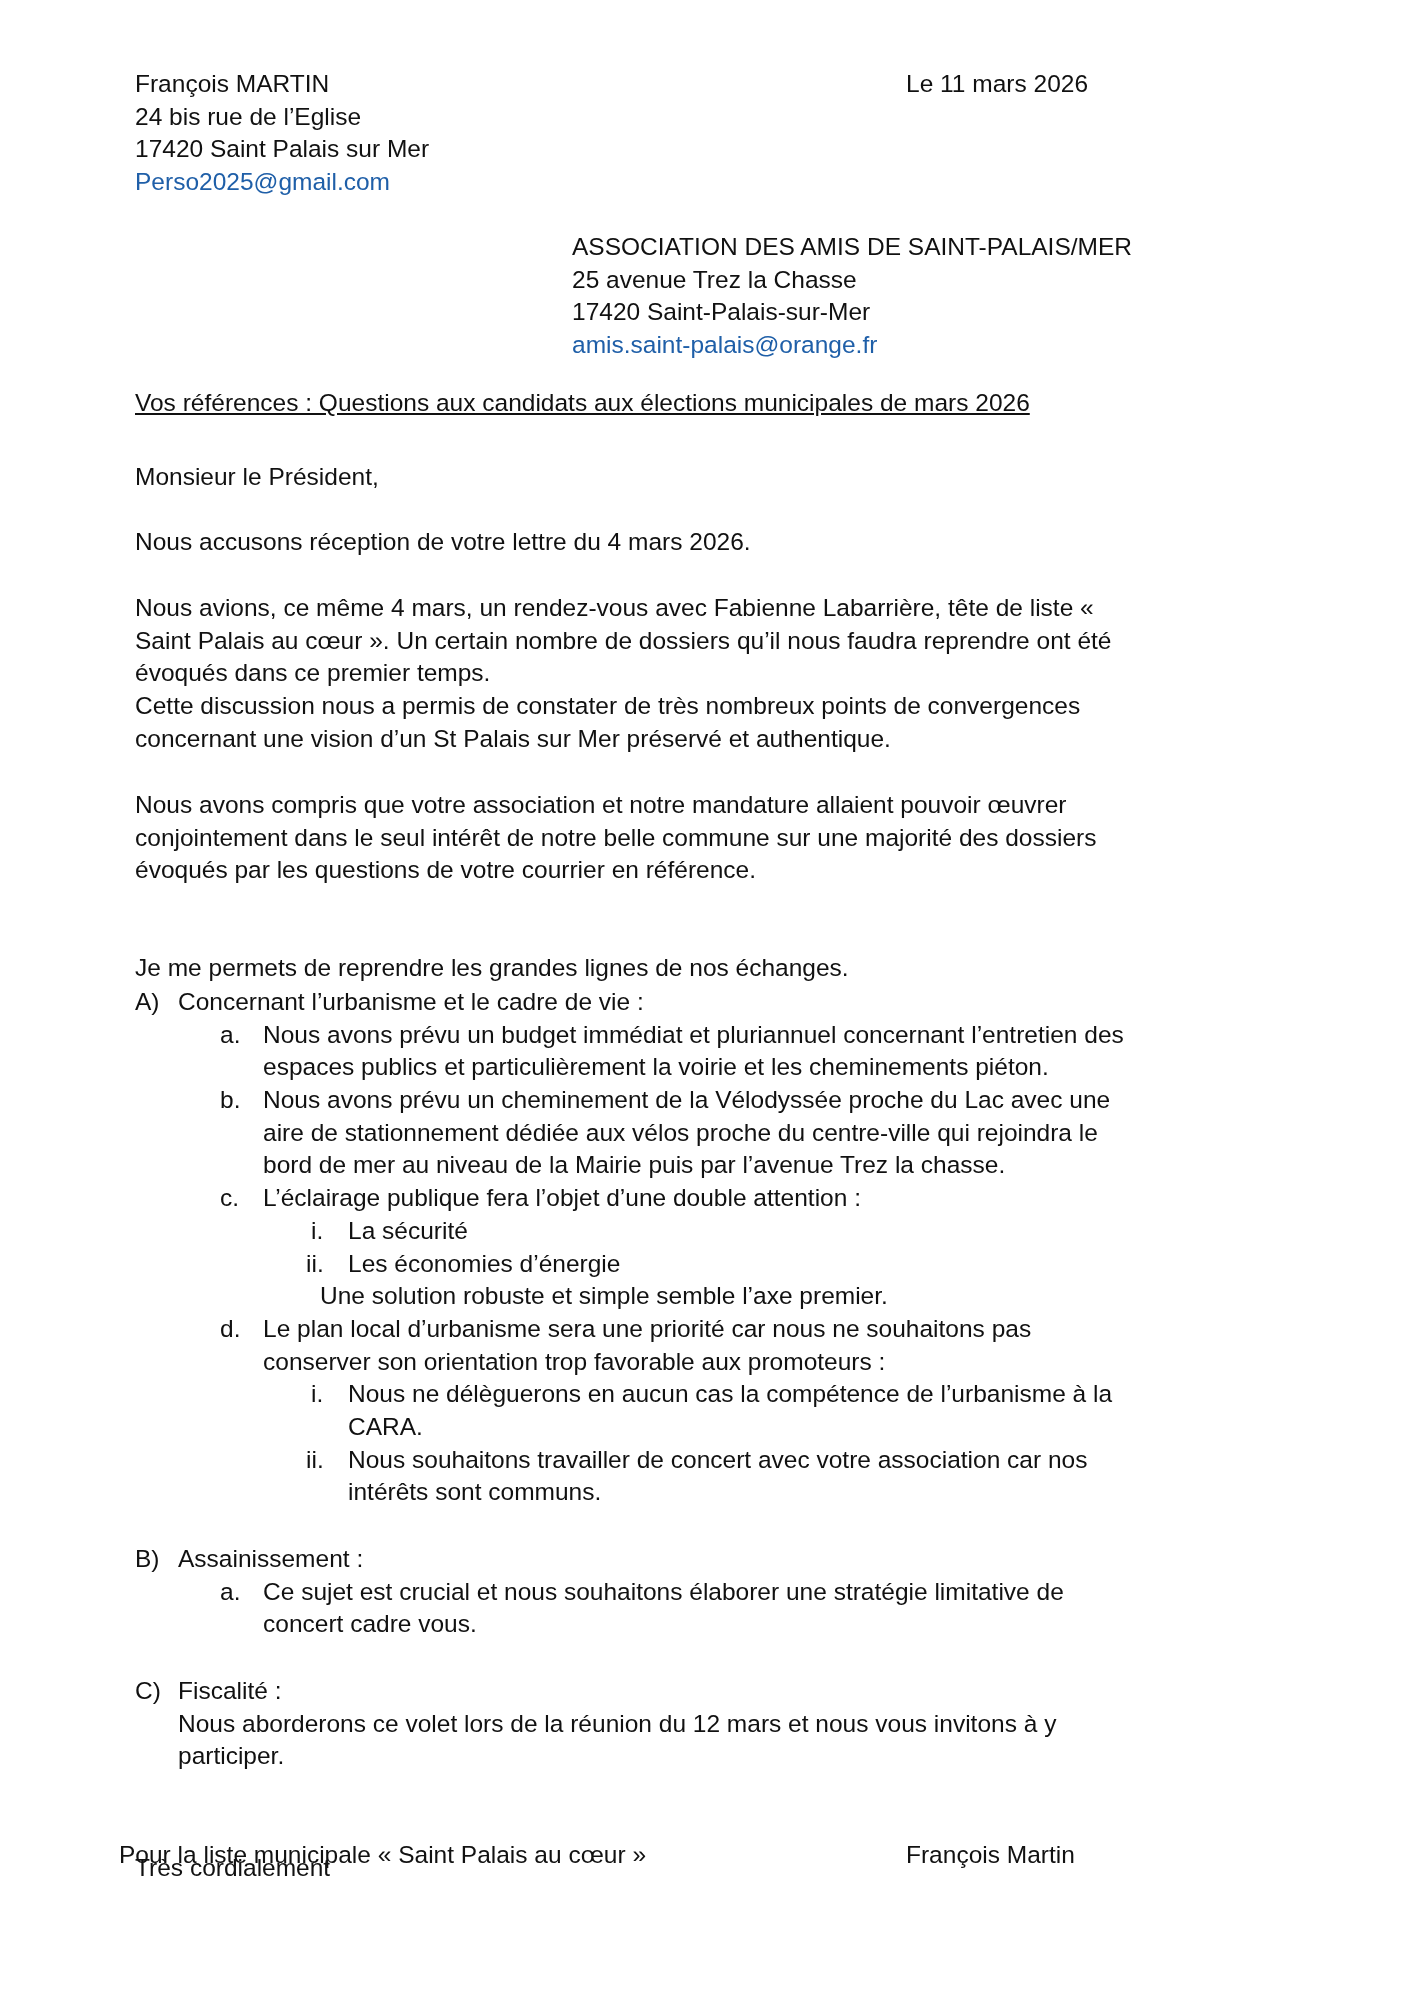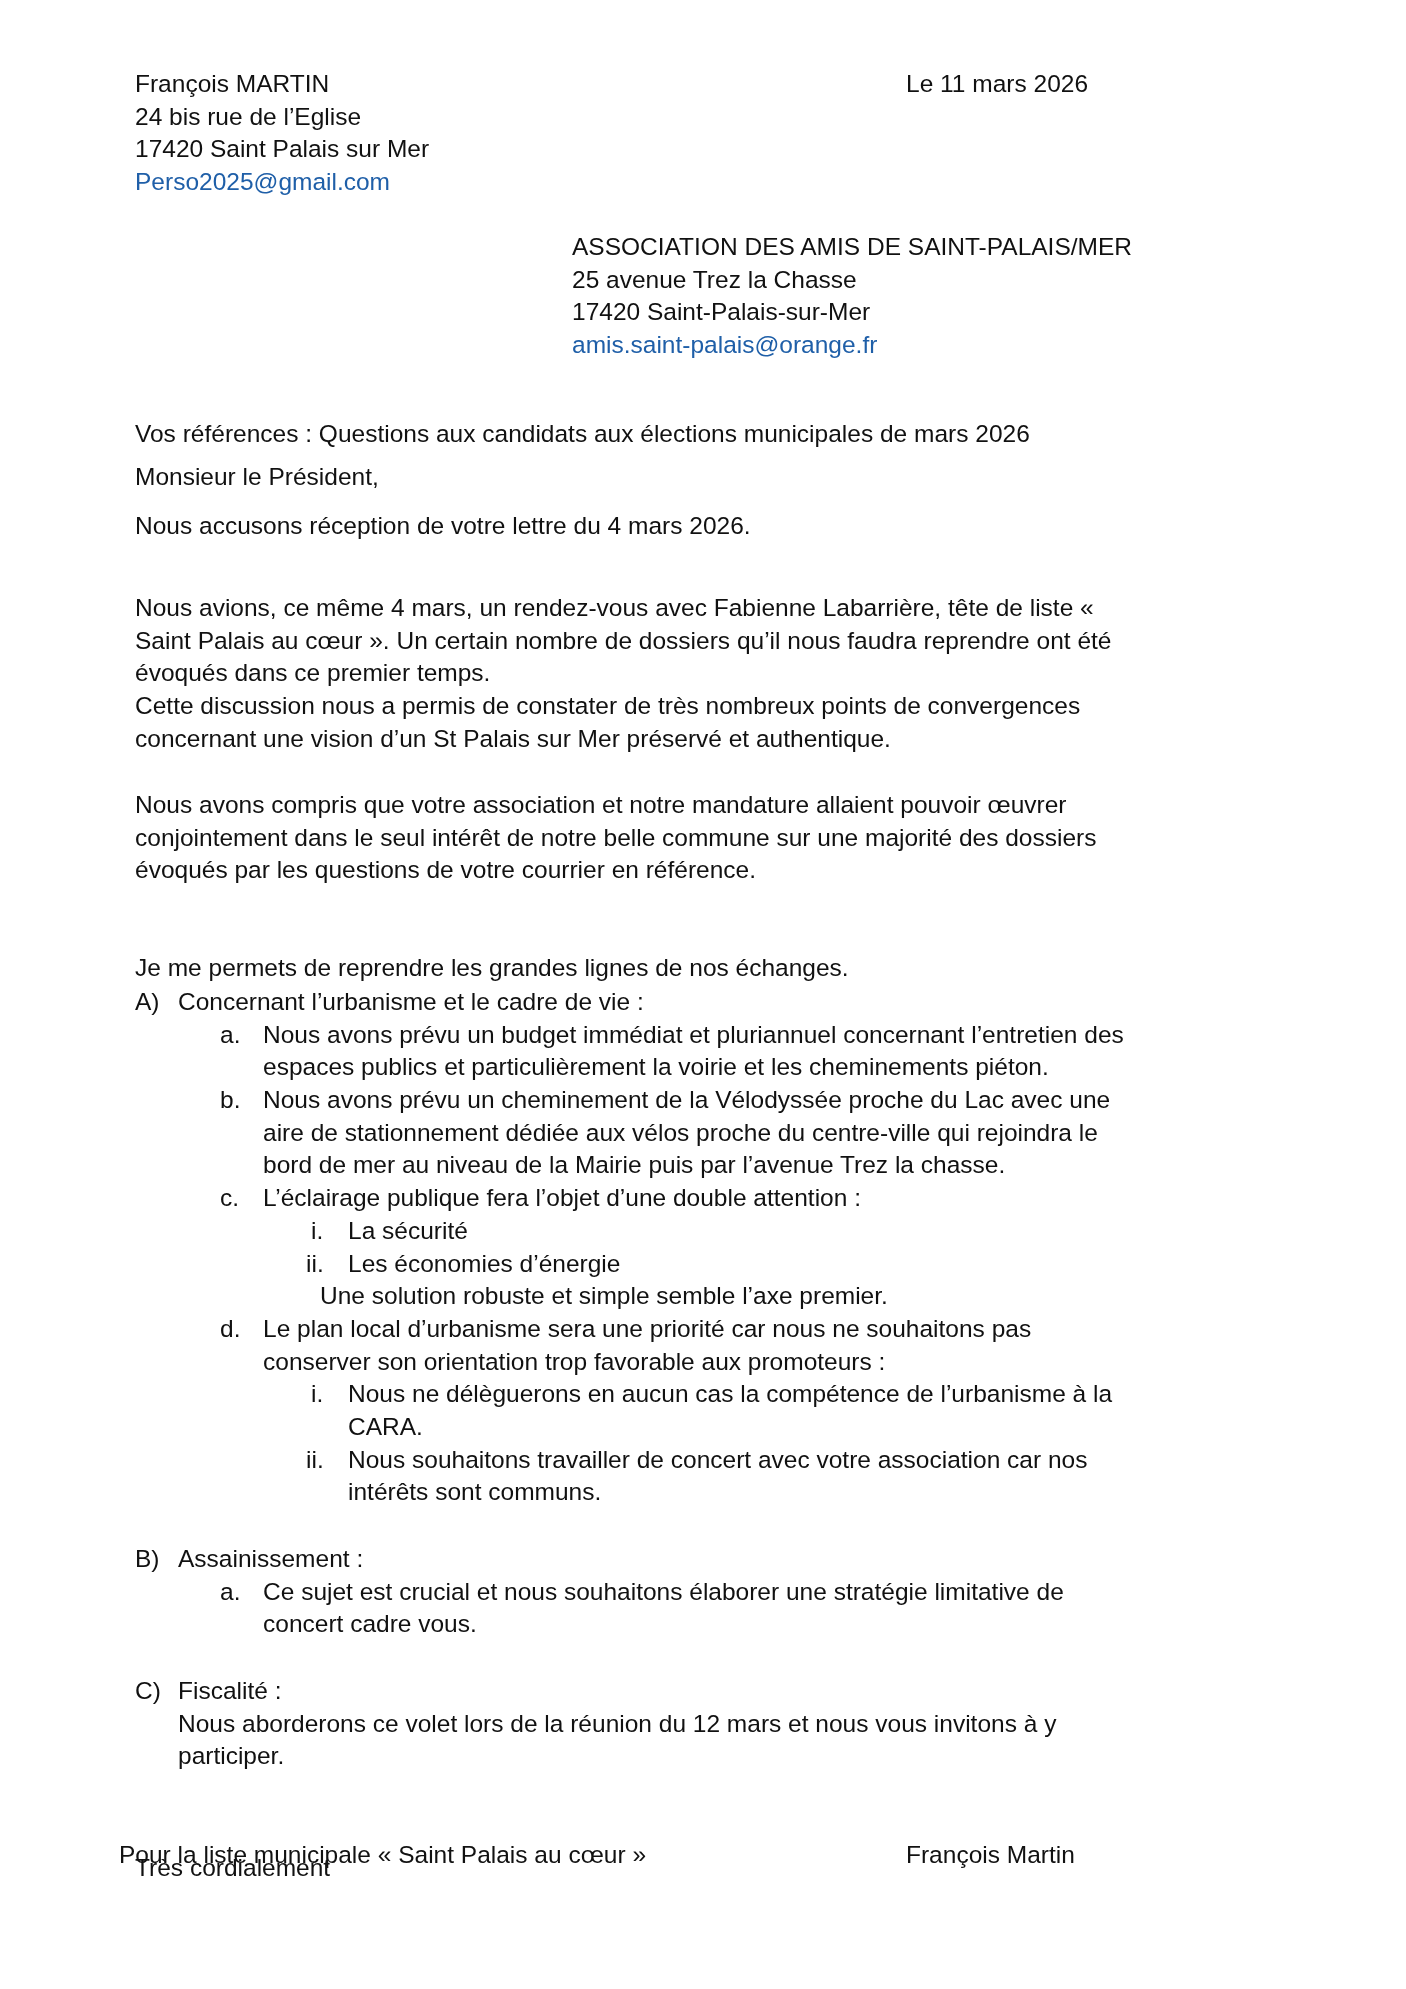--- a/index.html
+++ b/index.html
@@ -28,25 +28,25 @@
 
 <div class="abs" style="left:906px; top:68px;">Le 11 mars 2026</div>
 
 <div class="abs" style="left:572px; top:231px;">
   <span class="line">ASSOCIATION DES AMIS DE SAINT-PALAIS/MER</span>
   <span class="line">25 avenue Trez la Chasse</span>
   <span class="line">17420 Saint-Palais-sur-Mer</span>
   <a class="line link">amis.saint-palais@orange.fr</a>
 </div>
 
-<div class="abs" style="left:135px; top:418px;">Vos références : Questions aux candidats aux élections municipales de mars 2026</div>
+<div class="abs" style="left:135px; top:387px;text-decoration:underline;">Vos références : Questions aux candidats aux élections municipales de mars 2026</div>
 
 <div class="abs" style="left:135px; top:461px;">Monsieur le Président,</div>
 
-<div class="abs" style="left:135px; top:510px;text-align:center;">Nous accusons réception de votre lettre du 4 mars 2026.</div>
+<div class="abs" style="left:135px; top:526px;text-align:center;">Nous accusons réception de votre lettre du 4 mars 2026.</div>
 
 <div class="para" style="top:592px;">
   <span class="line">Nous avions, ce même 4 mars, un rendez-vous avec Fabienne Labarrière, tête de liste «</span>
   <span class="line">Saint Palais au cœur ». Un certain nombre de dossiers qu’il nous faudra reprendre ont été</span>
   <span class="line">évoqués dans ce premier temps.</span>
   <span class="line">Cette discussion nous a permis de constater de très nombreux points de convergences</span>
   <span class="line">concernant une vision d’un St Palais sur Mer préservé et authentique.</span>
 </div>
 
 <div class="para" style="top:789px;">

